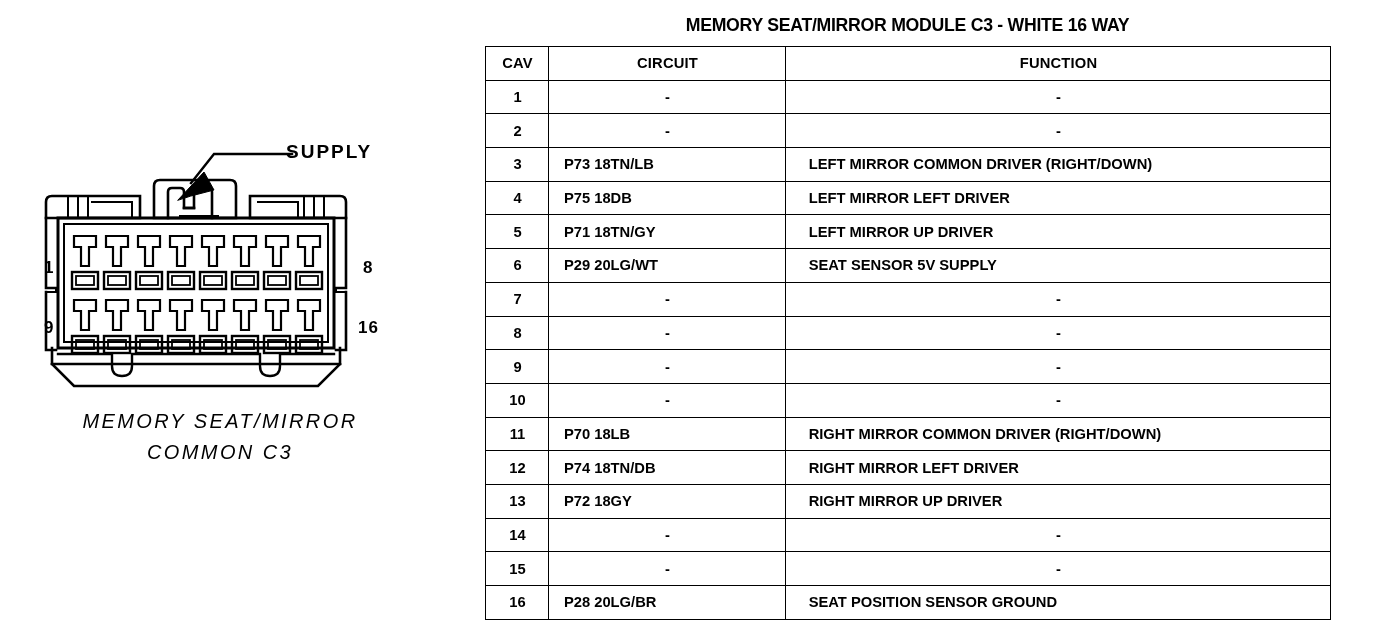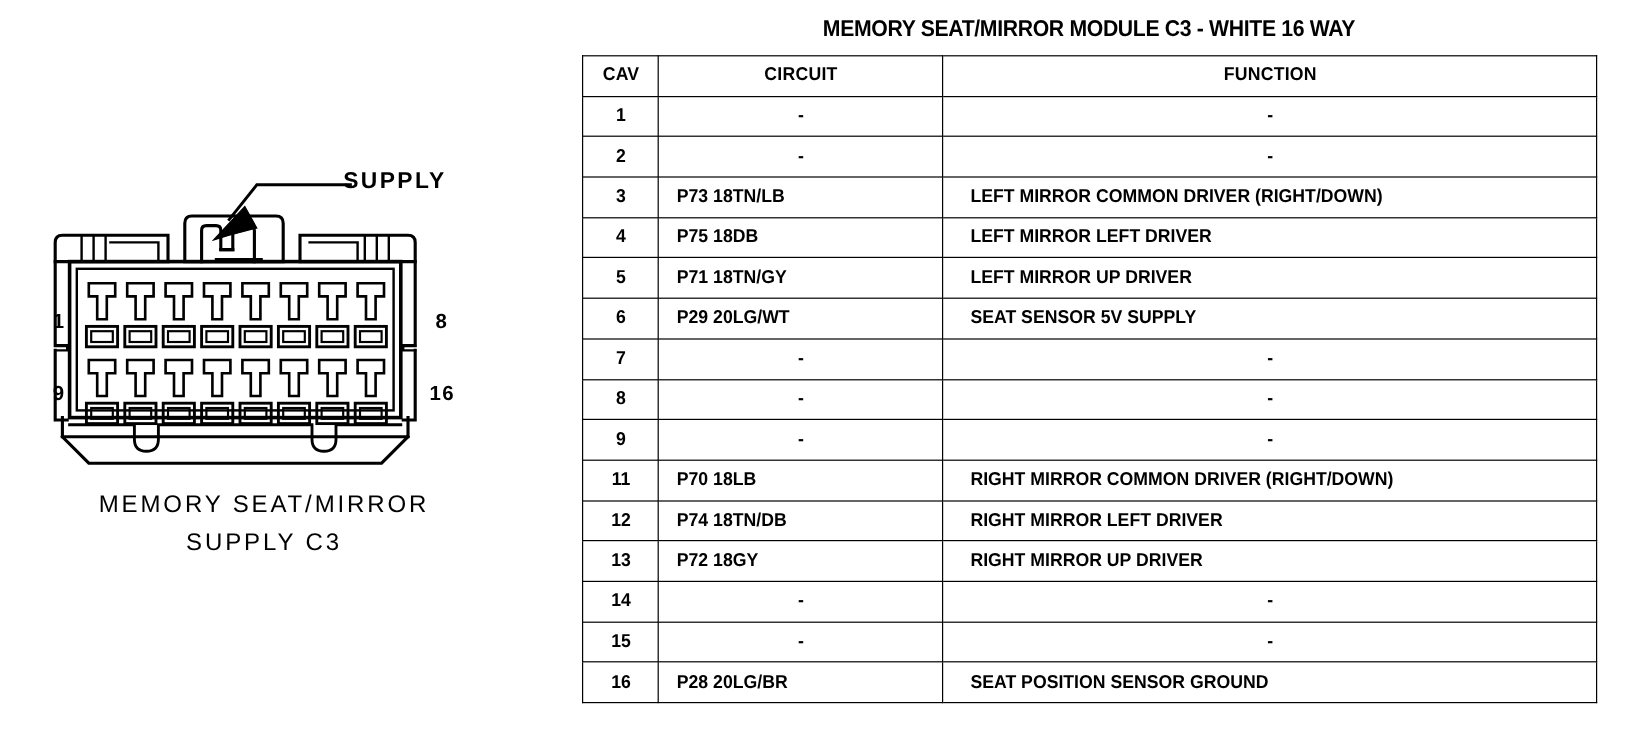--- a/index.html
+++ b/index.html
@@ -54,21 +54,21 @@
     left: 0;
     top: 406px;
     width: 440px;
     text-align: center;
     font-size: 20px;
     font-weight: 400;
     letter-spacing: 2.4px;
     line-height: 31px;
     color: #000;
   }
-  #connector-caption .cap-line { display: block; }
+  #connector-caption .cap-line { display: block; font-style: italic; }
 
   
   #table-panel {
     position: absolute;
     left: 485px;
     top: 0;
     width: 891px;
     height: 522px;
   }
 
@@ -225,21 +225,21 @@
   </svg>
 
   <div class="conn-label" id="label-white">SUPPLY</div>
   <div class="conn-label" id="label-pin-1">1</div>
   <div class="conn-label" id="label-pin-8">8</div>
   <div class="conn-label" id="label-pin-9">9</div>
   <div class="conn-label" id="label-pin-16">16</div>
 
   <div id="connector-caption">
     <span class="cap-line">MEMORY SEAT/MIRROR</span>
-    <span class="cap-line">SUPPLY C3</span>
+    <span class="cap-line">COMMON C3</span>
   </div>
 </div>
 
 <div id="table-panel">
 
   <div id="table-title">MEMORY SEAT/MIRROR MODULE C3 - WHITE 16 WAY</div>
 
   <table id="pinout-table">
     <colgroup>
       <col class="col-cav">
@@ -293,20 +293,25 @@
           <td class="cell-cav">8</td>
           <td class="cell-circuit is-empty">-</td>
           <td class="cell-function is-empty">-</td>
         </tr>
         <tr>
           <td class="cell-cav">9</td>
           <td class="cell-circuit is-empty">-</td>
           <td class="cell-function is-empty">-</td>
         </tr>
         <tr>
+          <td class="cell-cav">10</td>
+          <td class="cell-circuit is-empty">-</td>
+          <td class="cell-function is-empty">-</td>
+        </tr>
+        <tr>
           <td class="cell-cav">11</td>
           <td class="cell-circuit">P70 18LB</td>
           <td class="cell-function">RIGHT MIRROR COMMON DRIVER (RIGHT/DOWN)</td>
         </tr>
         <tr>
           <td class="cell-cav">12</td>
           <td class="cell-circuit">P74 18TN/DB</td>
           <td class="cell-function">RIGHT MIRROR LEFT DRIVER</td>
         </tr>
         <tr>

